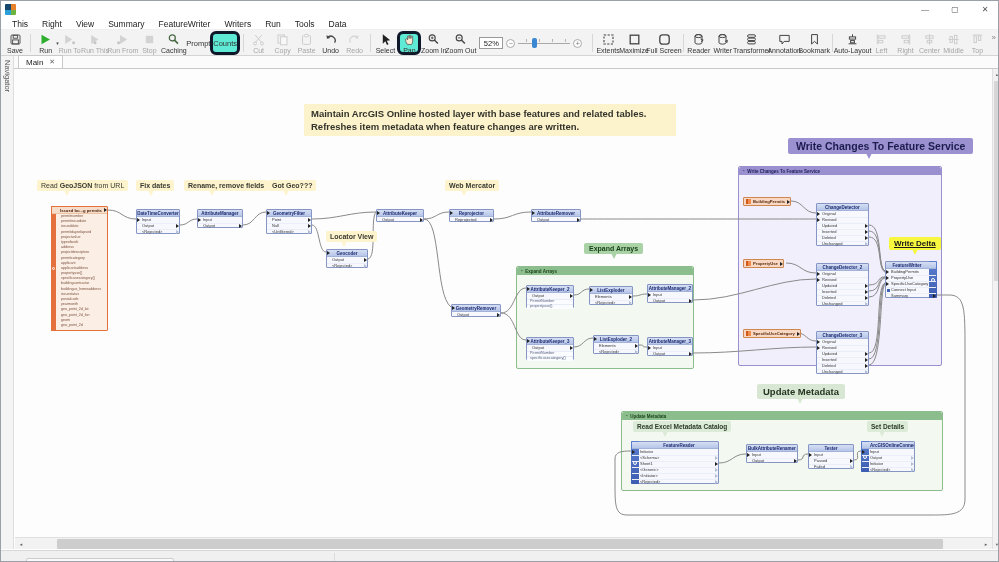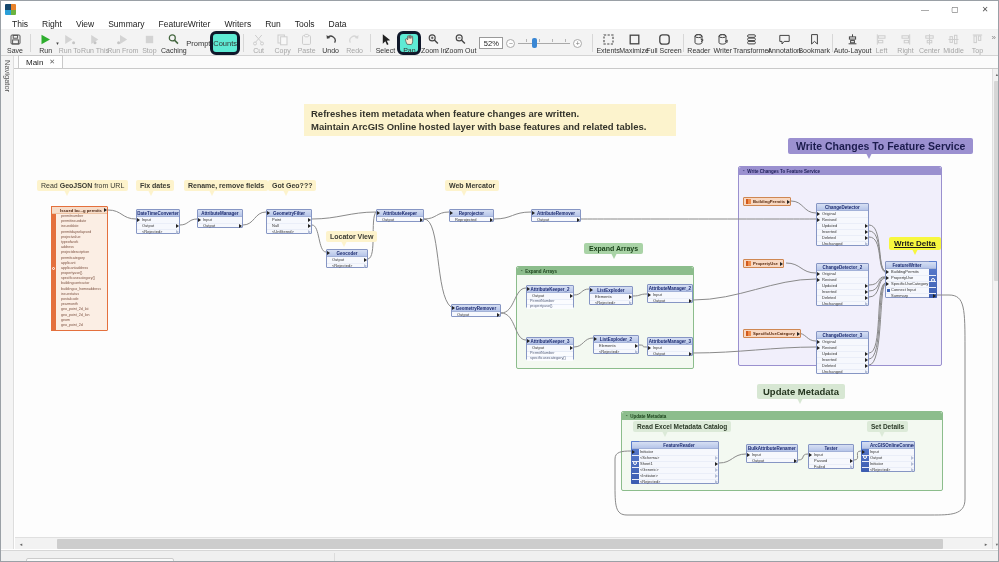--- a/index.html
+++ b/index.html
@@ -701,22 +701,22 @@
       <div class="co co-yellow" style="left: 253px; top: 111px;">Got Geo???</div>
       <div class="co co-yellow" style="left: 430px; top: 111px;">Web Mercator</div>
       <div class="co co-yellow" style="left: 311px; top: 162px;">Locator View</div>
       <div class="co co-green" style="left: 569px; top: 174px;">Expand Arrays</div>
       <div class="co co-purple" style="left: 773px; top: 69px;">Write Changes To Feature Service</div>
       <div class="co co-bright" style="left: 874px; top: 168px; text-decoration: underline;">Write Delta</div>
       <div class="co co-glight" style="left: 742px; top: 315px;">Update Metadata</div>
       <div class="co co-pale" style="left: 618px; top: 352px;">Read Excel Metadata Catalog</div>
       <div class="co co-pale" style="left: 852px; top: 352px;">Set Details</div>
       <div class="bignote" style="left: 289px; top: 35px; width: 372px;">
+        <div>Maintain ArcGIS Online hosted layer with base features and related tables.</div>
         <div>Refreshes item metadata when feature changes are written.</div>
-        <div>Maintain ArcGIS Online hosted layer with base features and related tables.</div>
       </div>
     </div>
 
   <div class="hscroll">
     <div class="harrow left">◂</div>
     <div class="hthumb"></div>
     <div class="harrow right">▸</div>
   </div>
   <div class="vscroll">
     <div class="varrow up">▴</div>

